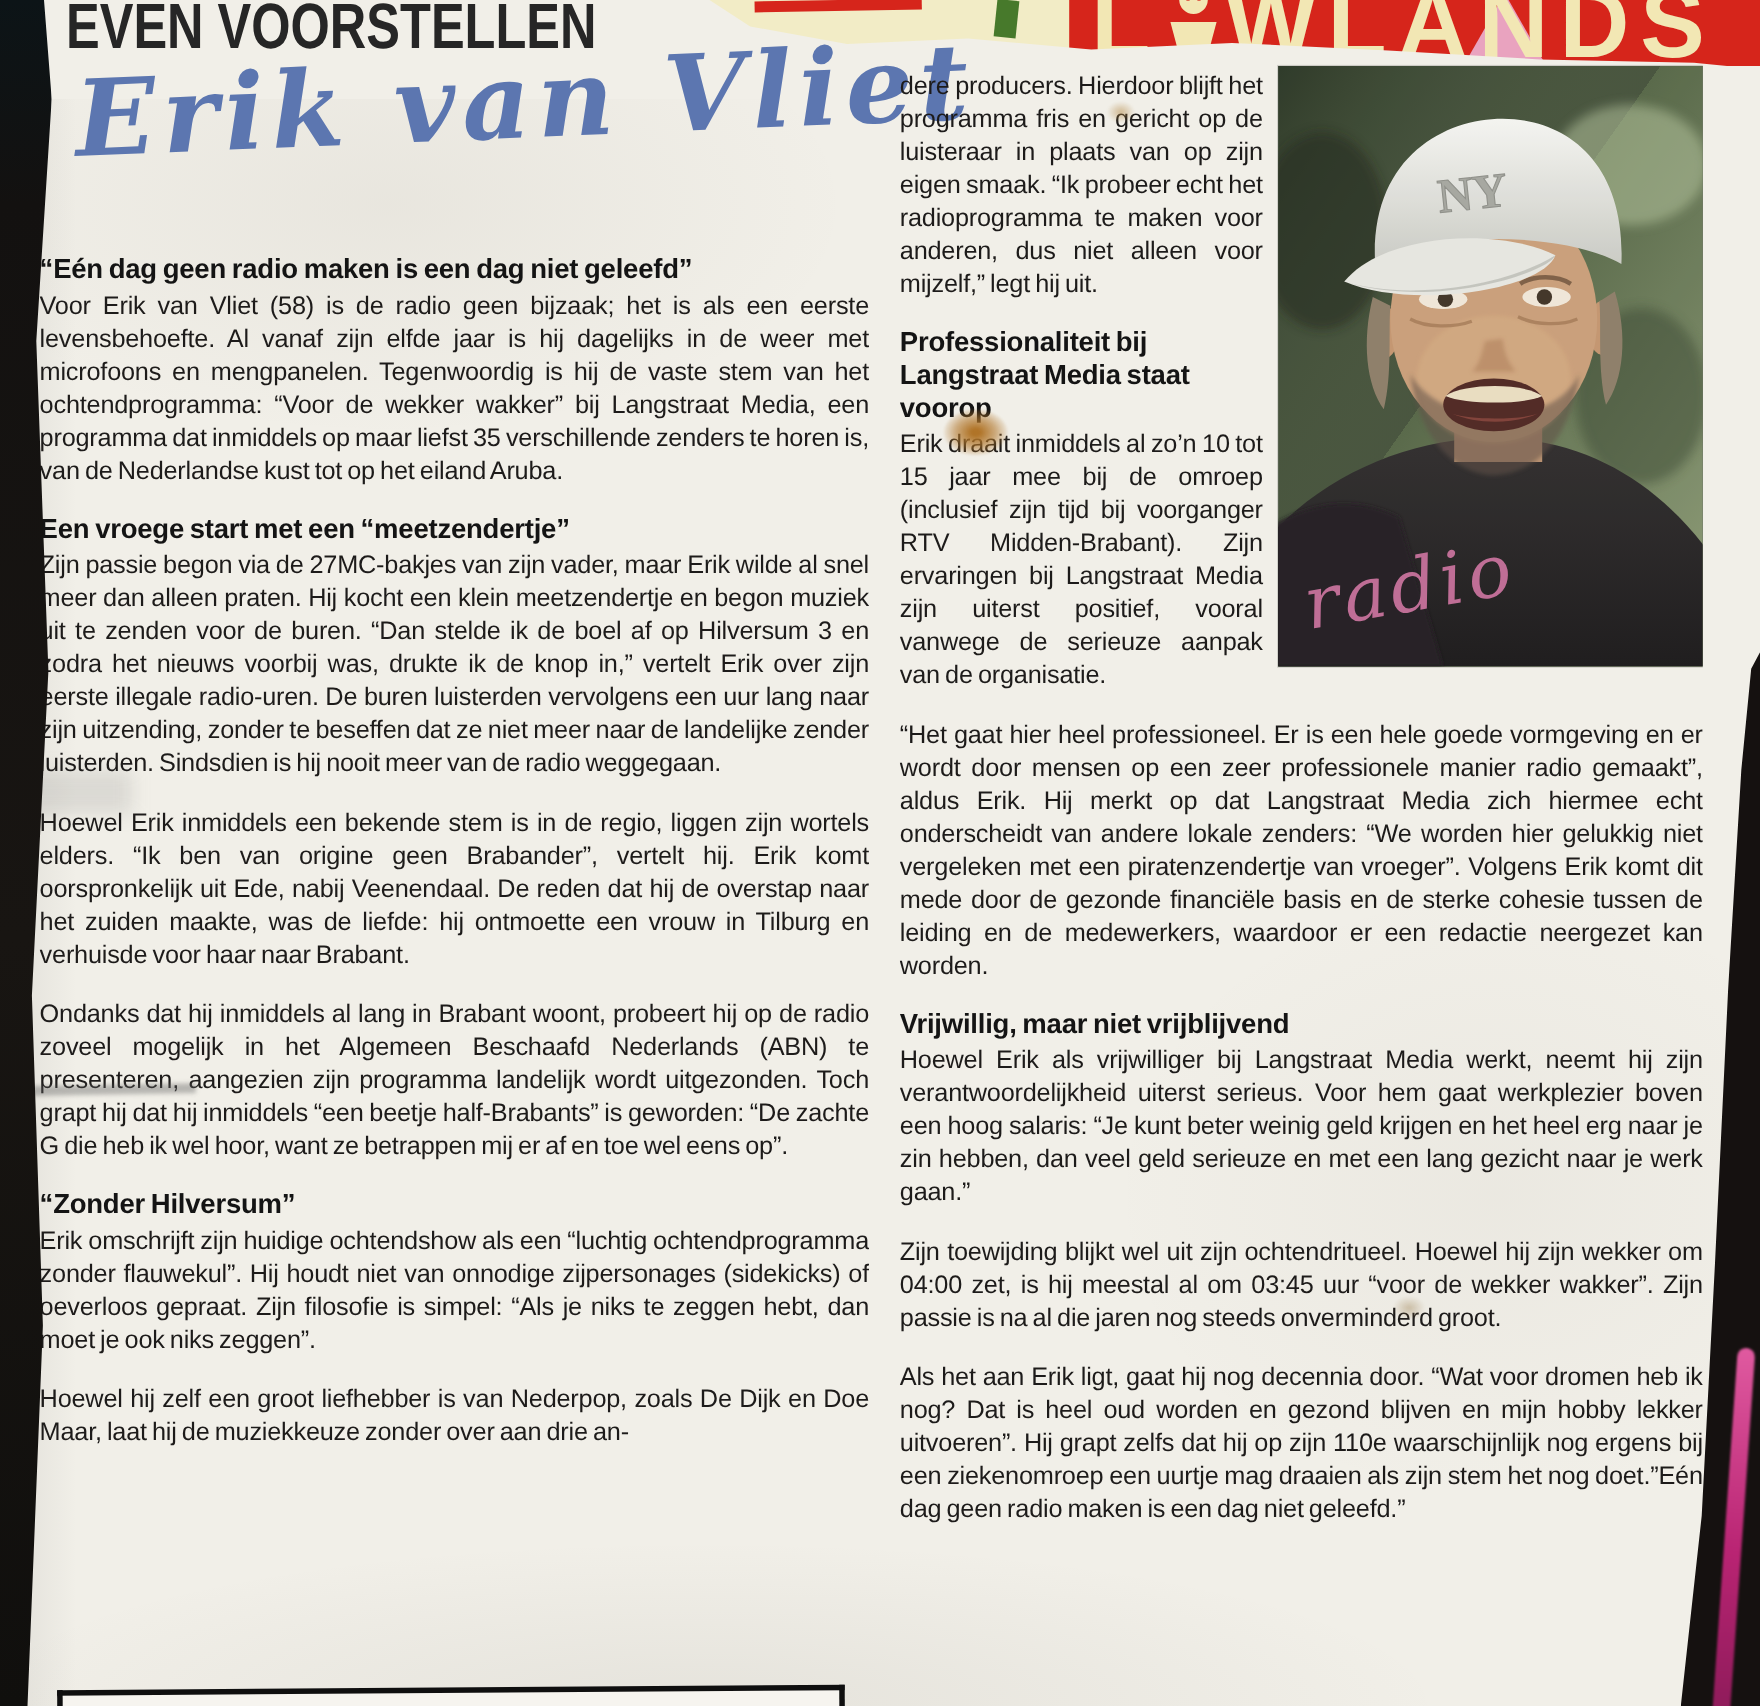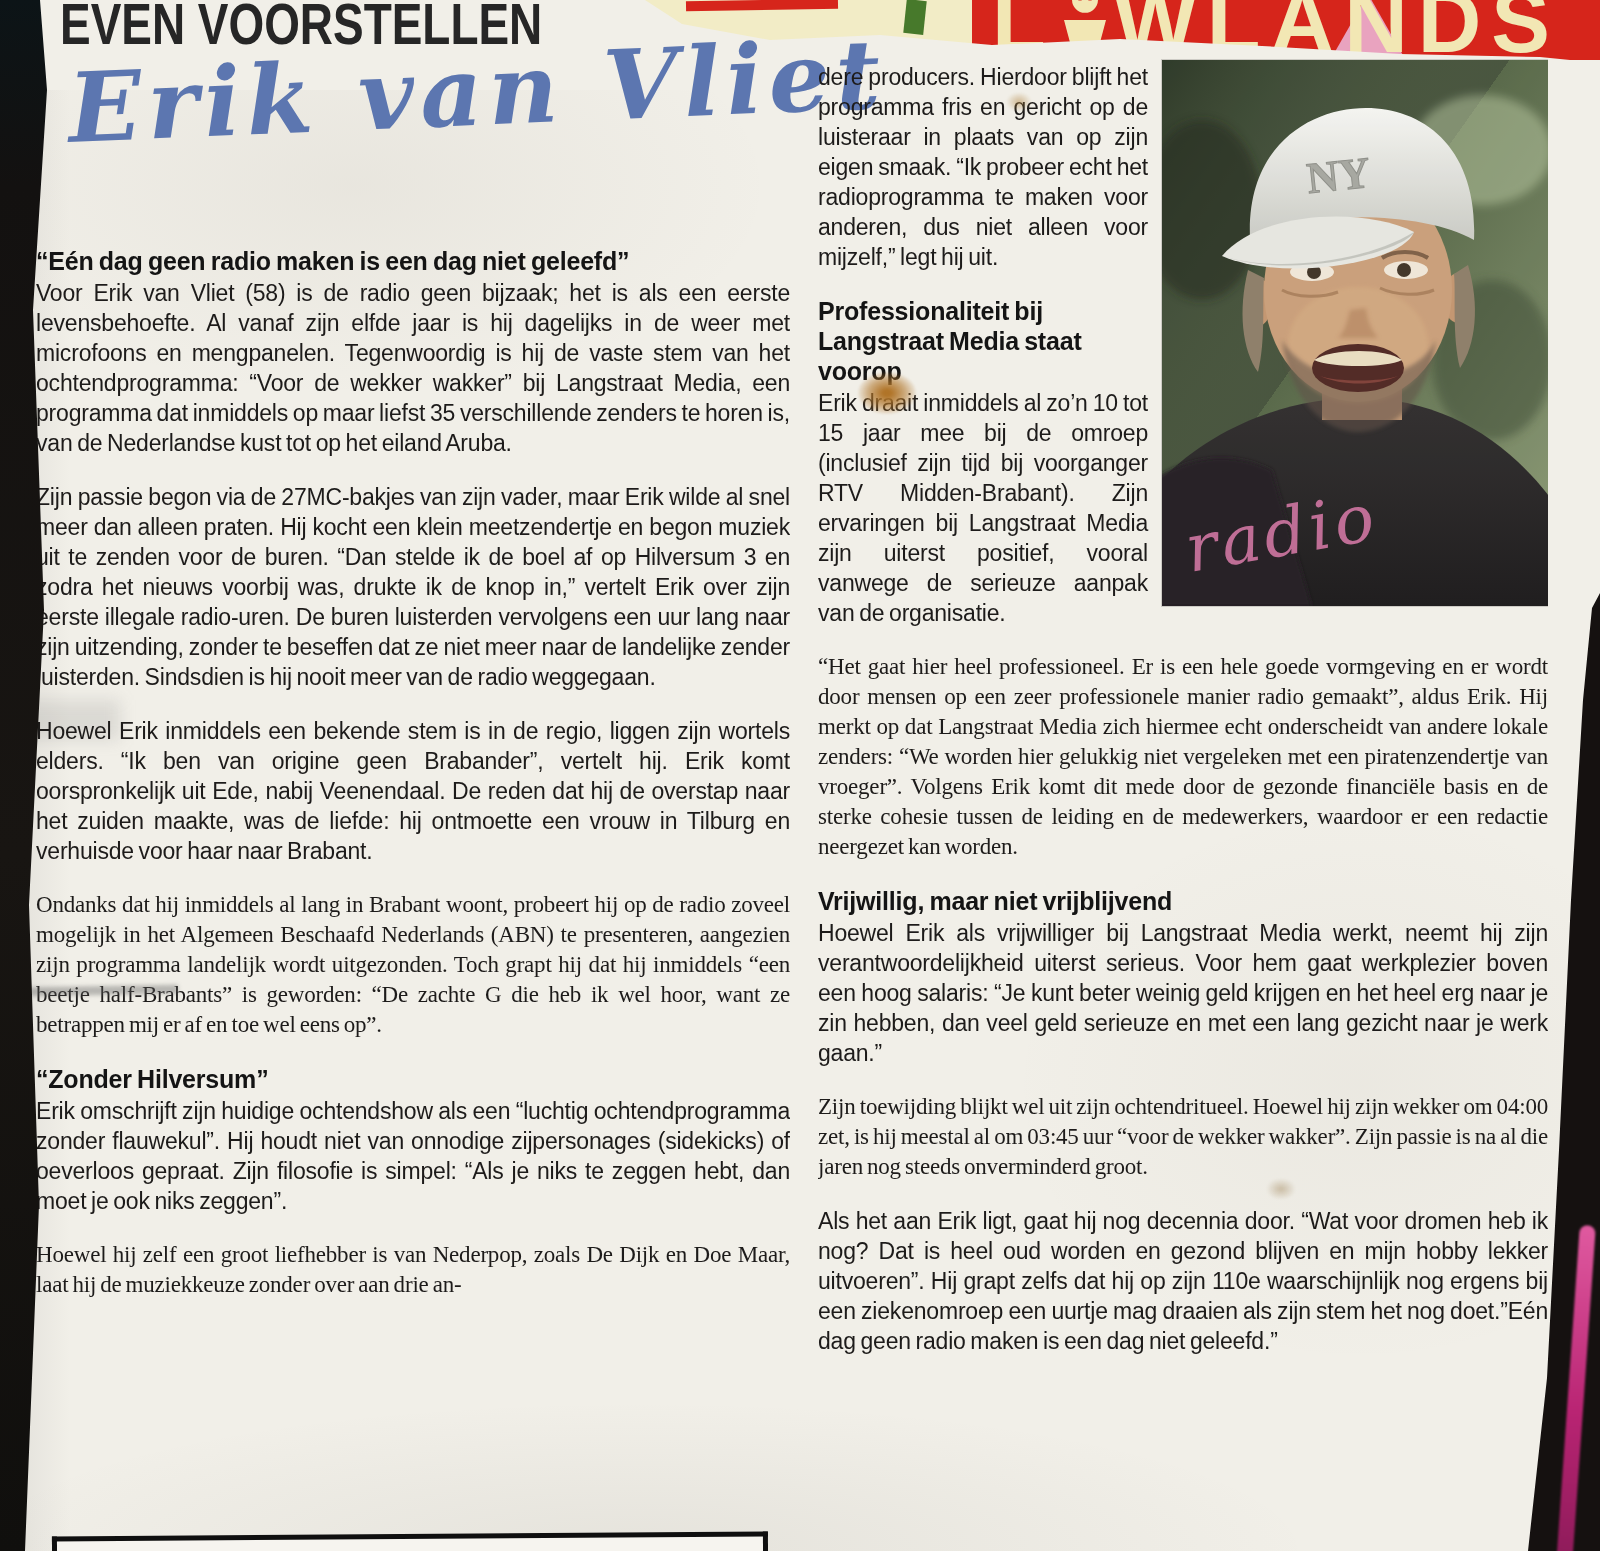--- a/index.html
+++ b/index.html
@@ -55,21 +55,21 @@
     font-family:"DejaVu Serif", serif;font-style:italic;font-weight:700;
     font-size:96px;color:#5c76b0;letter-spacing:6px;transform:rotate(-2.4deg);transform-origin:left top;white-space:nowrap;}
   
   .col{position:absolute;z-index:4;font-size:23px;line-height:30px;text-align:justify;
     letter-spacing:-.2px;word-spacing:-1.5px;}
   .col-left{left:36px;top:230px;width:754px;height:1321px;overflow:hidden;}
   .col-right{left:818px;top:56px;width:730px;height:1495px;overflow:hidden;}
   .col h2{font-size:25px;line-height:30px;margin:0 0 2px 0;color:#141414;letter-spacing:-.2px;text-align:left;}
   .col p{margin:0;}
   .col .sec{margin-top:24px;}
-  .col p + p{margin-top:24px;font-family:Liberation Serif, serif;}
+  .col p + p{margin-top:24px;}
   .col-right .intro{margin-top:6px;}
   
   .photo{float:right;width:386px;height:546px;margin:4px 0 14px 14px;position:relative;
     background:#3a4633;box-shadow:0 0 0 1px rgba(0,0,0,.15);}
   .photo svg{display:block;width:100%;height:100%;}
   
   .bottom-box{position:absolute;left:52px;top:1534px;width:706px;height:22px;z-index:4;
     background:#f6f4ef;border:5px solid #0f0f0f;border-bottom:none;transform:rotate(-.4deg);}
 </style>
 </head>
@@ -97,25 +97,26 @@
       </div>
     </div>
   </div>
   <div class="strip-green2"></div>
   <div class="paper-cover"></div>
 
   <h1 class="kicker">EVEN VOORSTELLEN</h1>
   <div class="script-title">Erik van Vliet</div>
 
   <section class="col col-left">
-    <div class="sec" style="margin-top:16px">
+    <div class="sec" style="margin-top:0">
       <h2>“Eén dag geen radio maken is een dag niet geleefd”</h2>
       <p>Voor Erik van Vliet (58) is de radio geen bijzaak; het is als een eerste levensbehoefte. Al vanaf zijn elfde jaar is hij dagelijks in de weer met microfoons en mengpanelen. Tegenwoordig is hij de vaste stem van het ochtendprogramma: “Voor de wekker wakker” bij Langstraat Media, een programma dat inmiddels op maar liefst 35 verschillende zenders te horen is, van de Nederlandse kust tot op het eiland Aruba.</p>
     </div>
     <div class="sec">
+      <h2>Een vroege start met een “meetzendertje”</h2>
       <p>Zijn passie begon via de 27MC-bakjes van zijn vader, maar Erik wilde al snel meer dan alleen praten. Hij kocht een klein meetzendertje en begon muziek uit te zenden voor de buren. “Dan stelde ik de boel af op Hilversum 3 en zodra het nieuws voorbij was, drukte ik de knop in,” vertelt Erik over zijn eerste illegale radio-uren. De buren luisterden vervolgens een uur lang naar zijn uitzending, zonder te beseffen dat ze niet meer naar de landelijke zender luisterden. Sindsdien is hij nooit meer van de radio weggegaan.</p>
     </div>
     <div class="sec">
       <p>Hoewel Erik inmiddels een bekende stem is in de regio, liggen zijn wortels elders. “Ik ben van origine geen Brabander”, vertelt hij. Erik komt oorspronkelijk uit Ede, nabij Veenendaal. De reden dat hij de overstap naar het zuiden maakte, was de liefde: hij ontmoette een vrouw in Tilburg en verhuisde voor haar naar Brabant.</p>
       <p>Ondanks dat hij inmiddels al lang in Brabant woont, probeert hij op de radio zoveel mogelijk in het Algemeen Beschaafd Nederlands (ABN) te presenteren, aangezien zijn programma landelijk wordt uitgezonden. Toch grapt hij dat hij inmiddels “een beetje half-Brabants” is geworden: “De zachte G die heb ik wel hoor, want ze betrappen mij er af en toe wel eens op”.</p>
     </div>
     <div class="sec">
       <h2>“Zonder Hilversum”</h2>
       <p>Erik omschrijft zijn huidige ochtendshow als een “luchtig ochtendprogramma zonder flauwekul”. Hij houdt niet van onnodige zijpersonages (sidekicks) of oeverloos gepraat. Zijn filosofie is simpel: “Als je niks te zeggen hebt, dan moet je ook niks zeggen”.</p>
       <p>Hoewel hij zelf een groot liefhebber is van Nederpop, zoals De Dijk en Doe Maar, laat hij de muziekkeuze zonder over aan drie an-</p>

